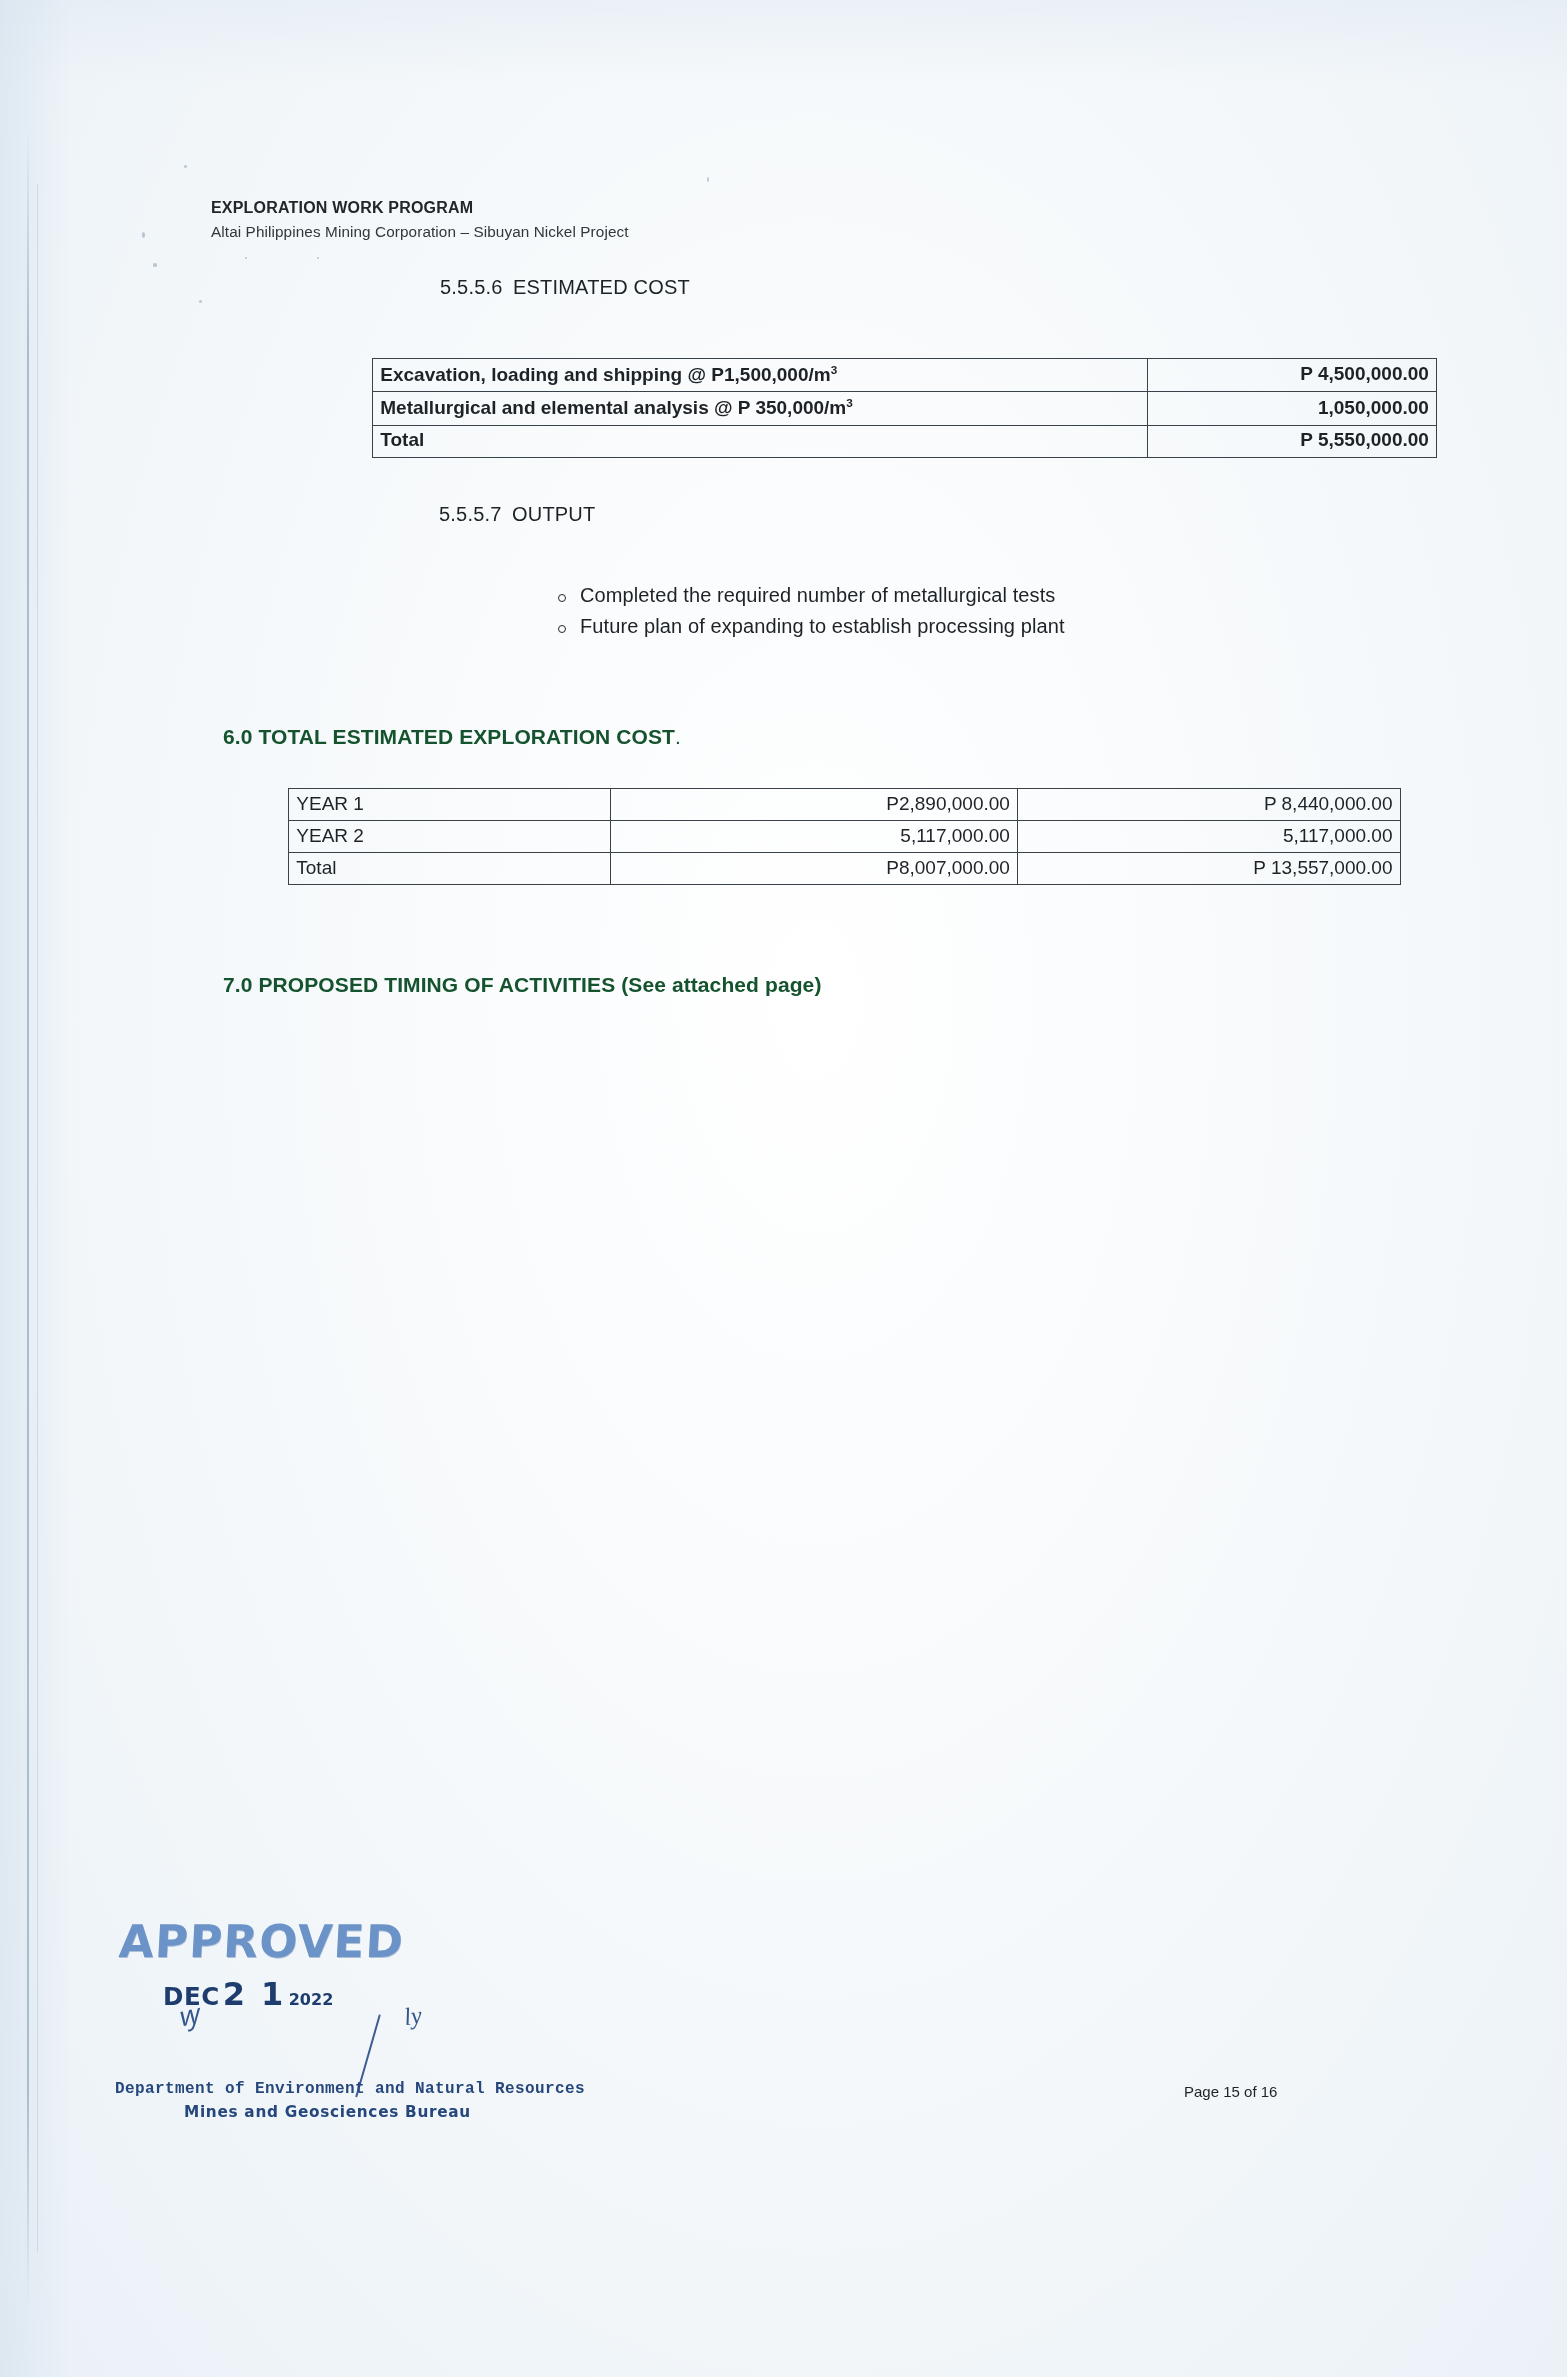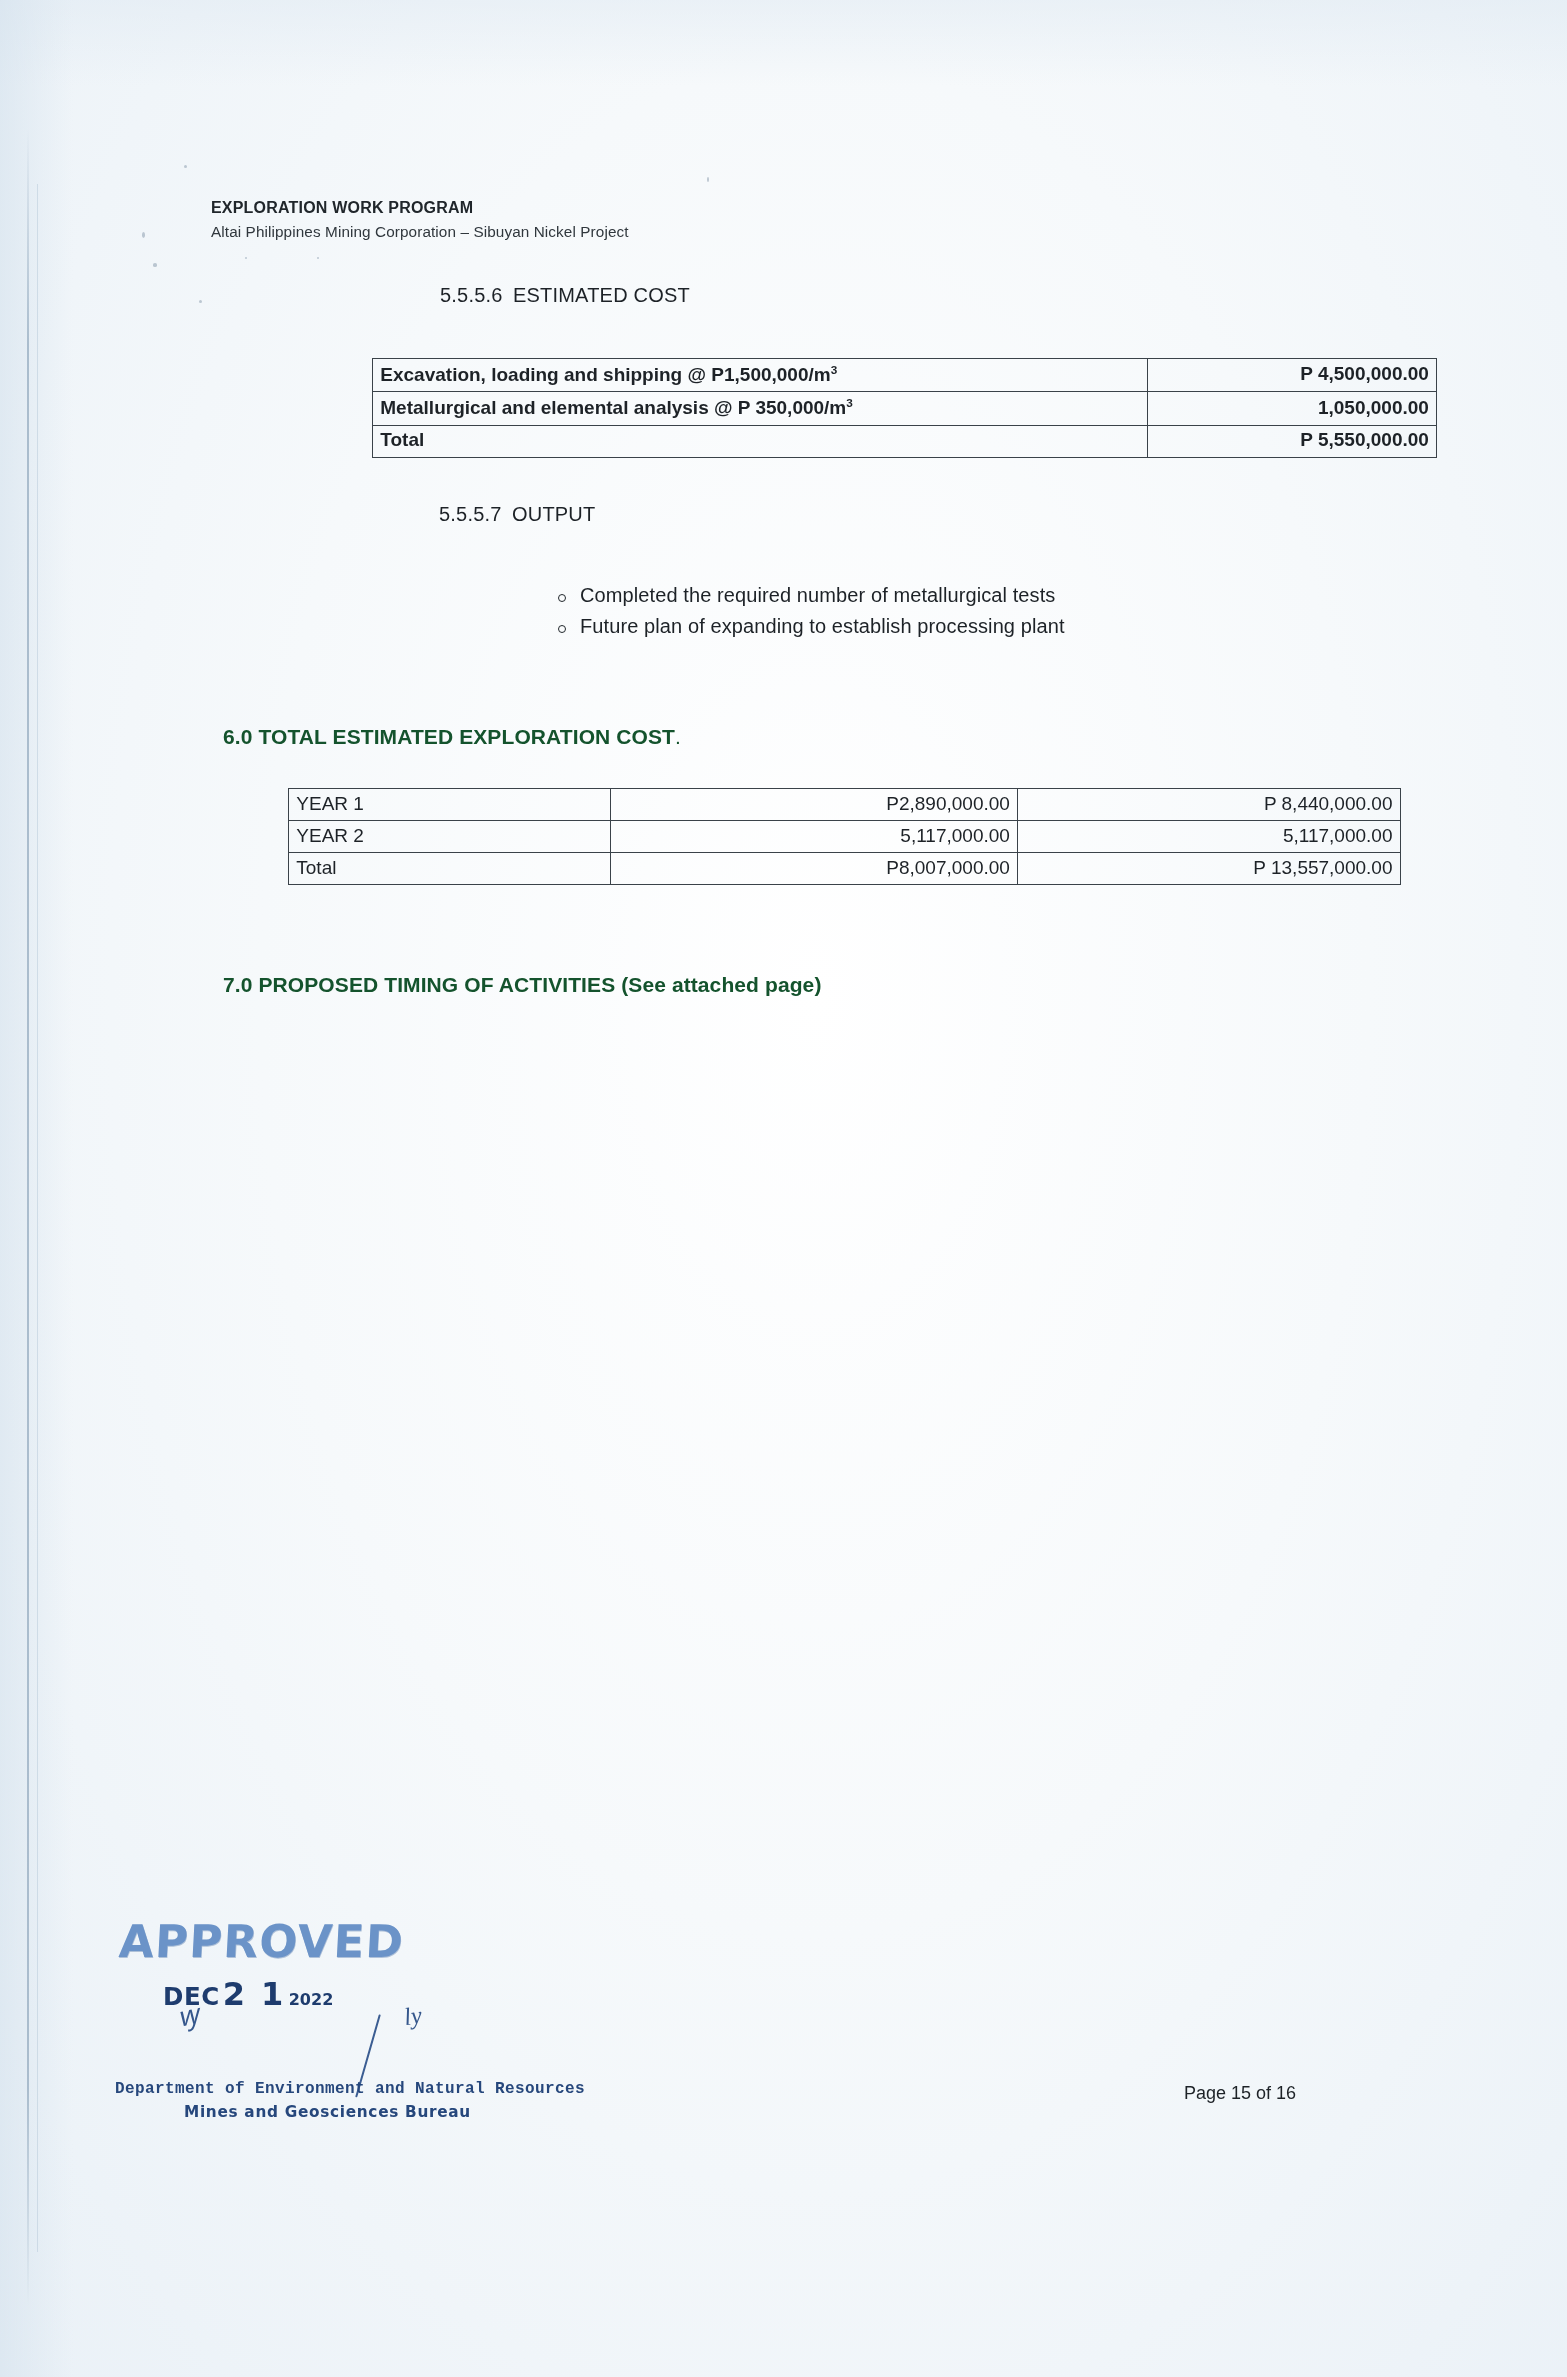--- a/index.html
+++ b/index.html
@@ -244,21 +244,21 @@
     font-size: 15.3px;
     font-weight: 600;
     color: #26477c;
     letter-spacing: 0.7px;
   }
 
   .page-num {
     position: absolute;
     left: 1184px;
     top: 2083px;
-    font-size: 18px;
+    font-size: 15px;
     color: #1d2227;
   }
 
   
   .speck { position: absolute; background: rgba(120,140,160,0.45); border-radius: 50%; }
 </style>
 </head>
 <body>
 
 <div class="page">
@@ -274,21 +274,21 @@
   <div class="speck" style="left:317px;top:257px;width:2.4px;height:2.4px;"></div>
   <div class="speck" style="left:142px;top:232px;width:3.1px;height:5.5px;"></div>
 
   <div class="content">
 
     <div class="hdr">
       <div class="hdr-title">EXPLORATION WORK PROGRAM</div>
       <div class="hdr-sub">Altai Philippines Mining Corporation – Sibuyan Nickel Project</div>
     </div>
 
-    <div class="sec-head" style="left:440px; top:284px;">
+    <div class="sec-head" style="left:440px; top:276px;">
       <span class="sec-num">5.5.5.6</span><span>ESTIMATED COST</span>
     </div>
 
     <table class="doc-table" id="cost-table">
       <tbody>
         <tr>
           <td class="c1 t-left"><span>Excavation, loading and shipping @ P1,500,000/m</span><sup>3</sup></td>
           <td class="c2 t-right">P 4,500,000.00</td>
         </tr>
         <tr>

